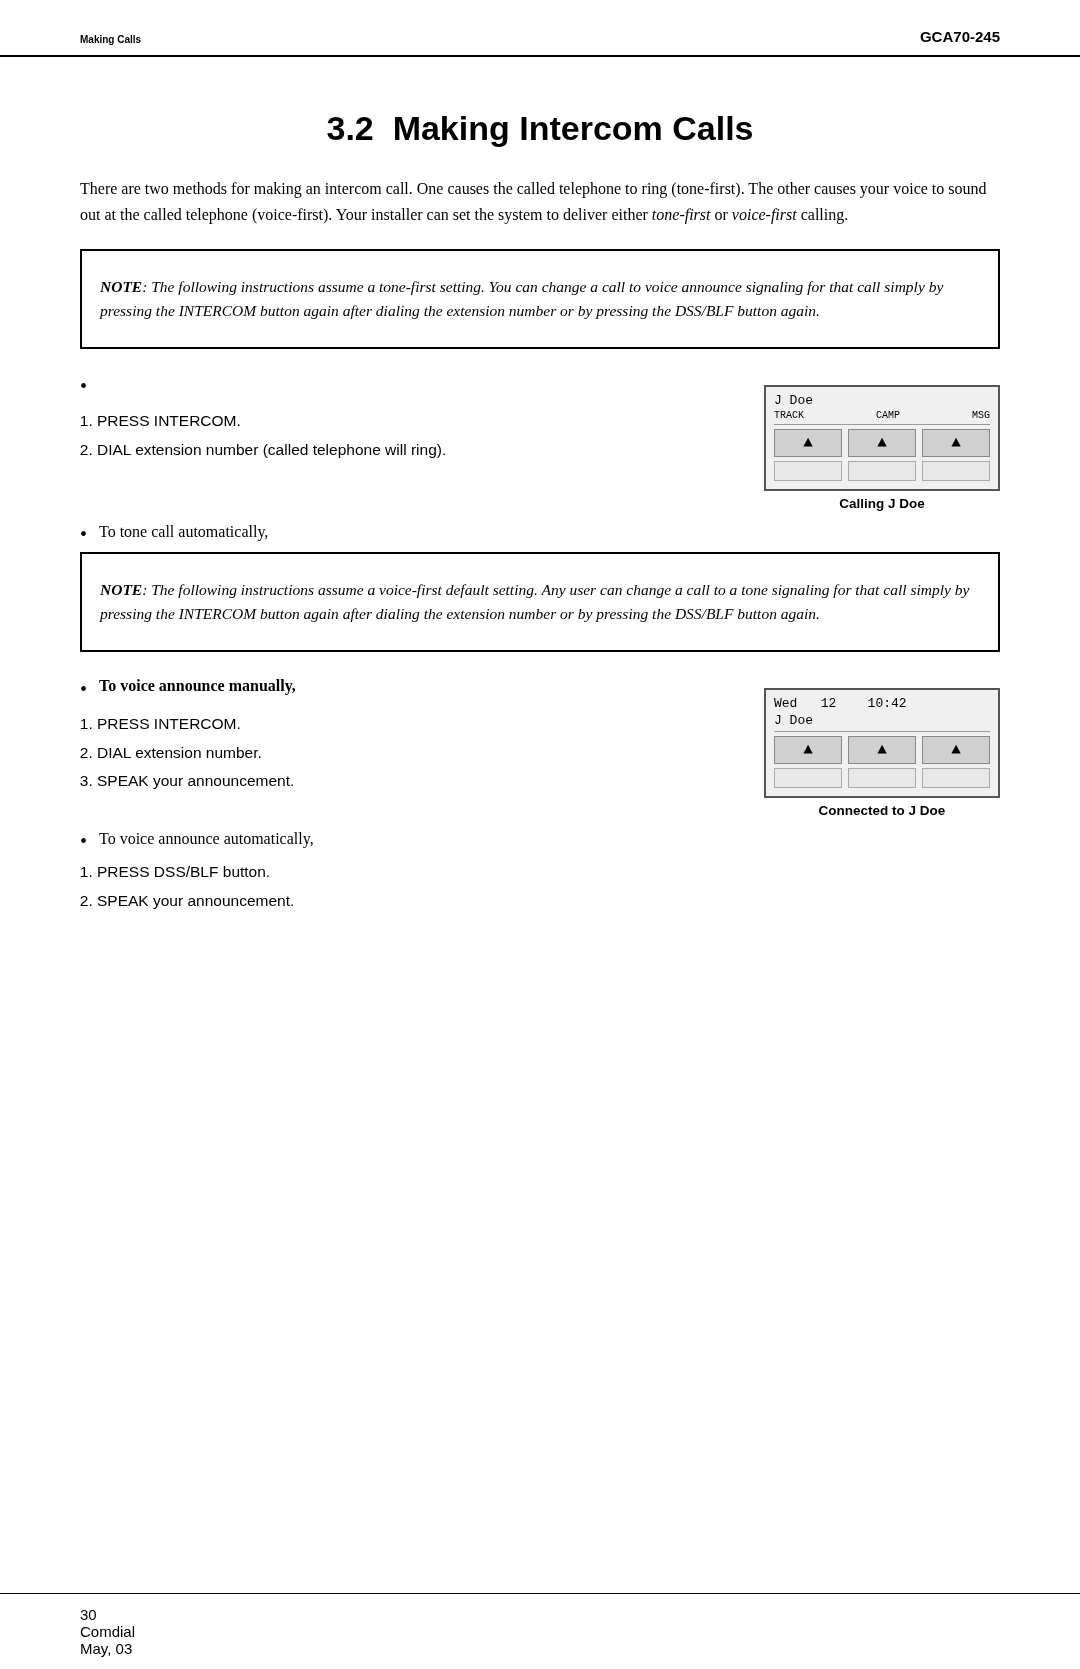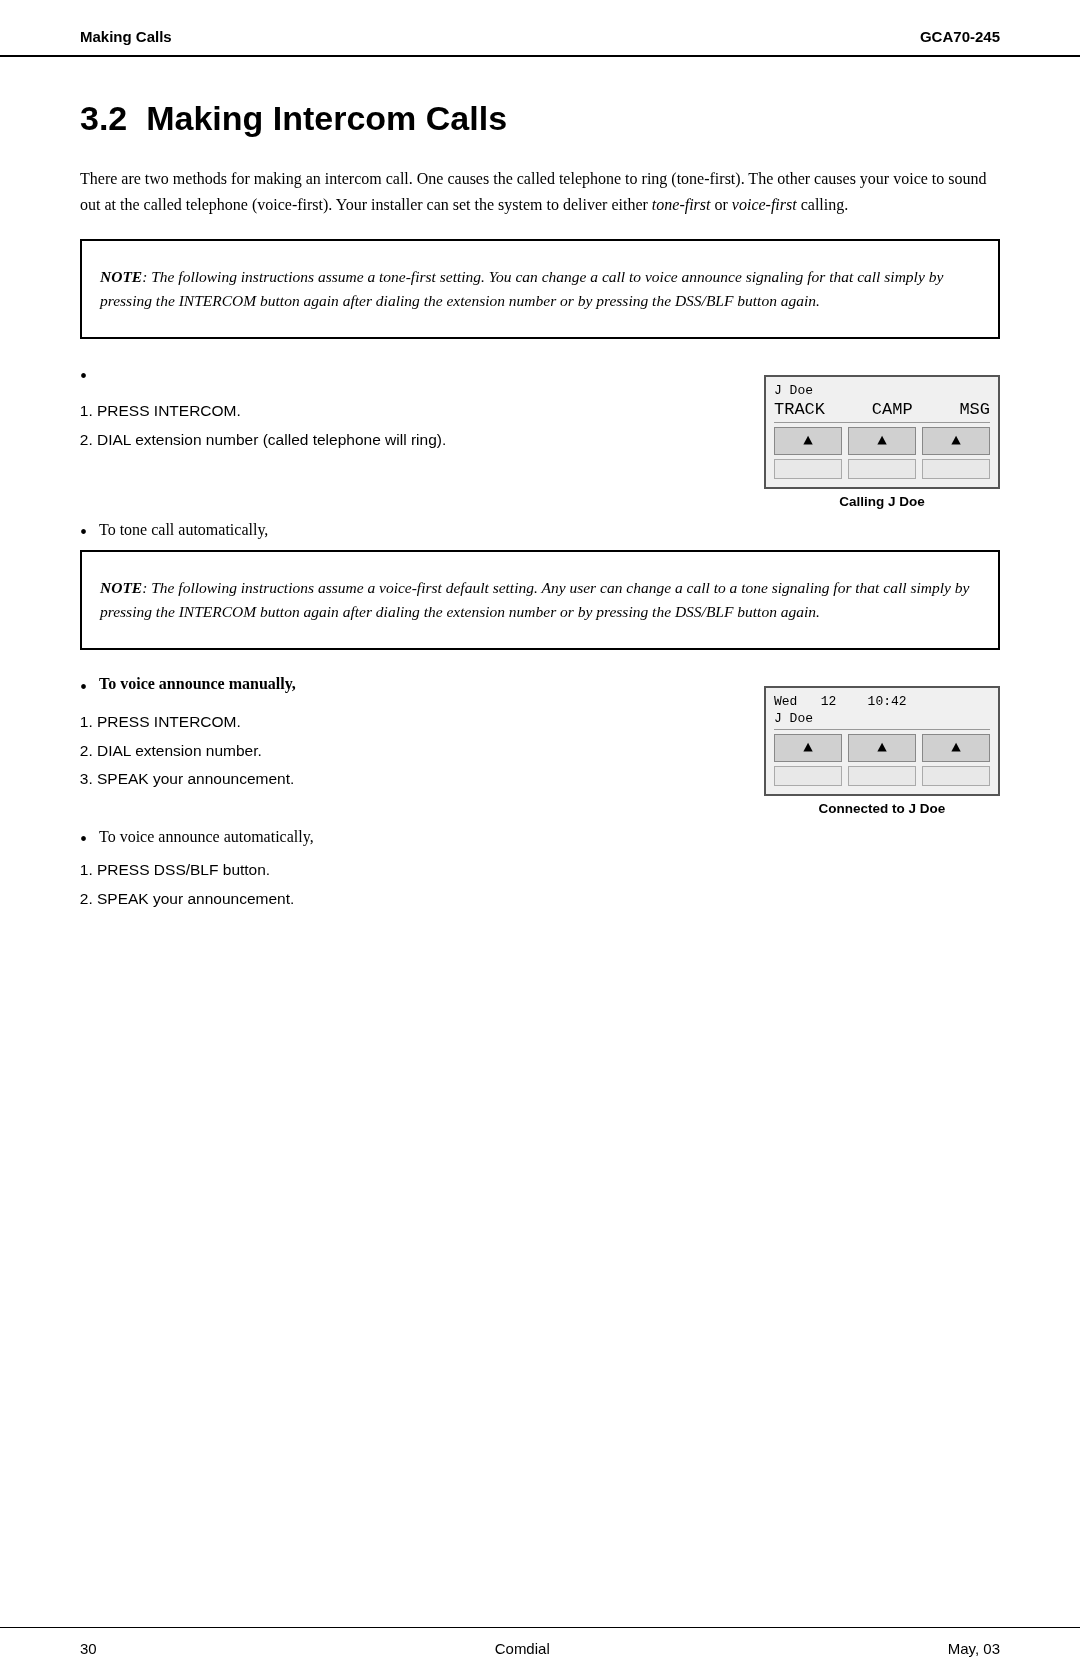--- a/index.html
+++ b/index.html
@@ -21,40 +21,41 @@
     
     .page-header {
       display: flex;
       justify-content: space-between;
       align-items: flex-end;
       padding: 28px 80px 10px 80px;
       border-bottom: 2px solid #000;
     }
     .header-left {
       font-weight: bold;
-      font-size: 15px;
+      font-size: 10px;
       font-family: Arial, sans-serif;
     }
     .header-right {
       font-weight: bold;
       font-size: 15px;
       font-family: Arial, sans-serif;
     }
     
     .content {
       padding: 40px 80px 40px 80px;
       flex: 1;
     }
     
     .section-title {
       font-size: 34px;
       font-weight: bold;
       font-family: Arial, sans-serif;
       margin-bottom: 28px;
-      margin-top: 2px;
+      margin-top: 12px;
+      text-align: center;
     }
     
     .intro-para {
       font-size: 16px;
       line-height: 1.6;
       margin-bottom: 22px;
     }
     
     .note-box {
       border: 2px solid #000;
@@ -117,21 +118,21 @@
       font-family: 'Courier New', monospace;
       font-size: 13px;
     }
     .phone-screen-line1 {
       font-size: 13px;
       margin-bottom: 2px;
     }
     .phone-screen-row {
       display: flex;
       justify-content: space-between;
-      font-size: 17px;
+      font-size: 10px;
       border-bottom: 1px solid #999;
       padding-bottom: 3px;
       margin-bottom: 4px;
       font-family: Liberation Mono, monospace;
     }
     .phone-buttons-row {
       display: flex;
       justify-content: space-between;
       gap: 6px;
       margin-bottom: 4px;
@@ -178,20 +179,21 @@
     }
     
     .page-footer {
       border-top: 1.5px solid #000;
       display: flex;
       justify-content: space-between;
       padding: 12px 80px;
       font-size: 15px;
       font-family: Arial, sans-serif;
       margin-top: auto;
+      flex-direction: column;
     }
     .phone-btns-group {
       margin-bottom: 4px;
     }
   </style>
 </head>
 <body>
 
 <div class="page">
 

